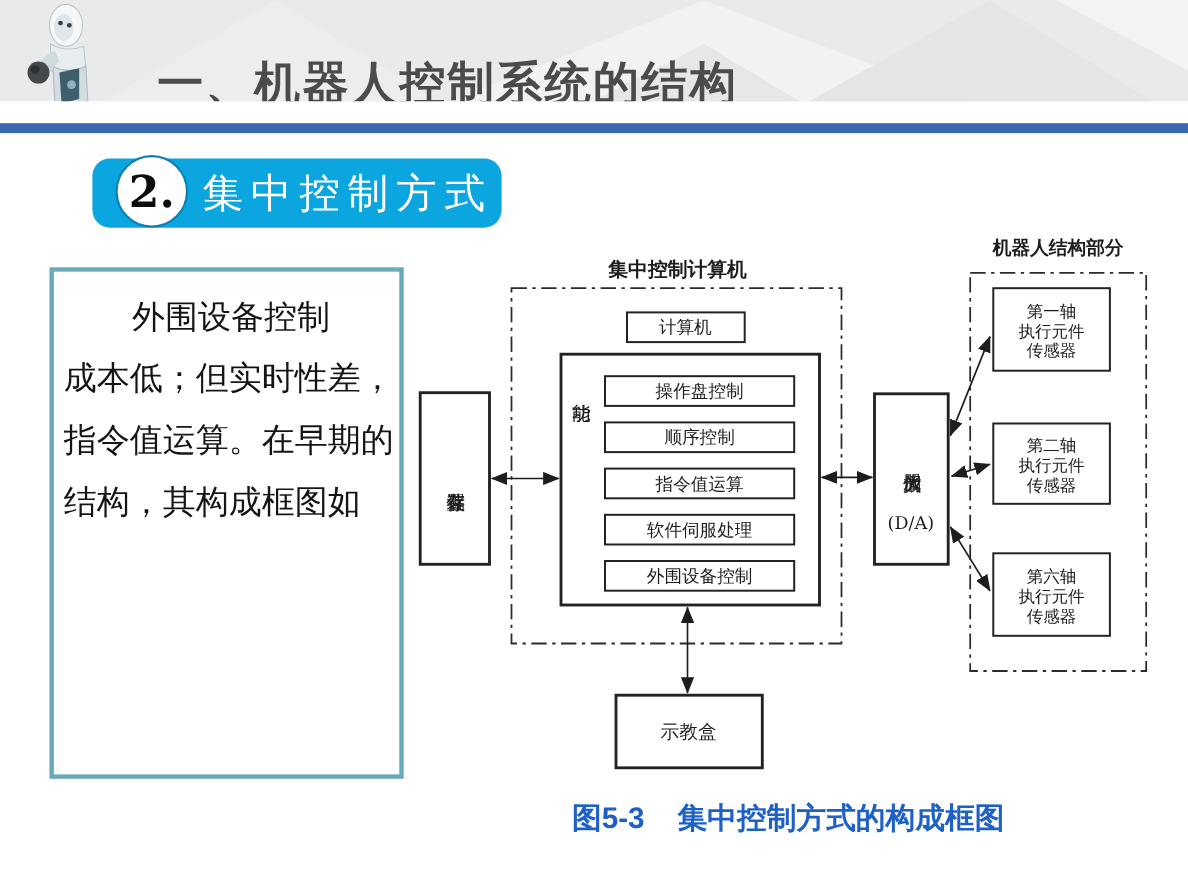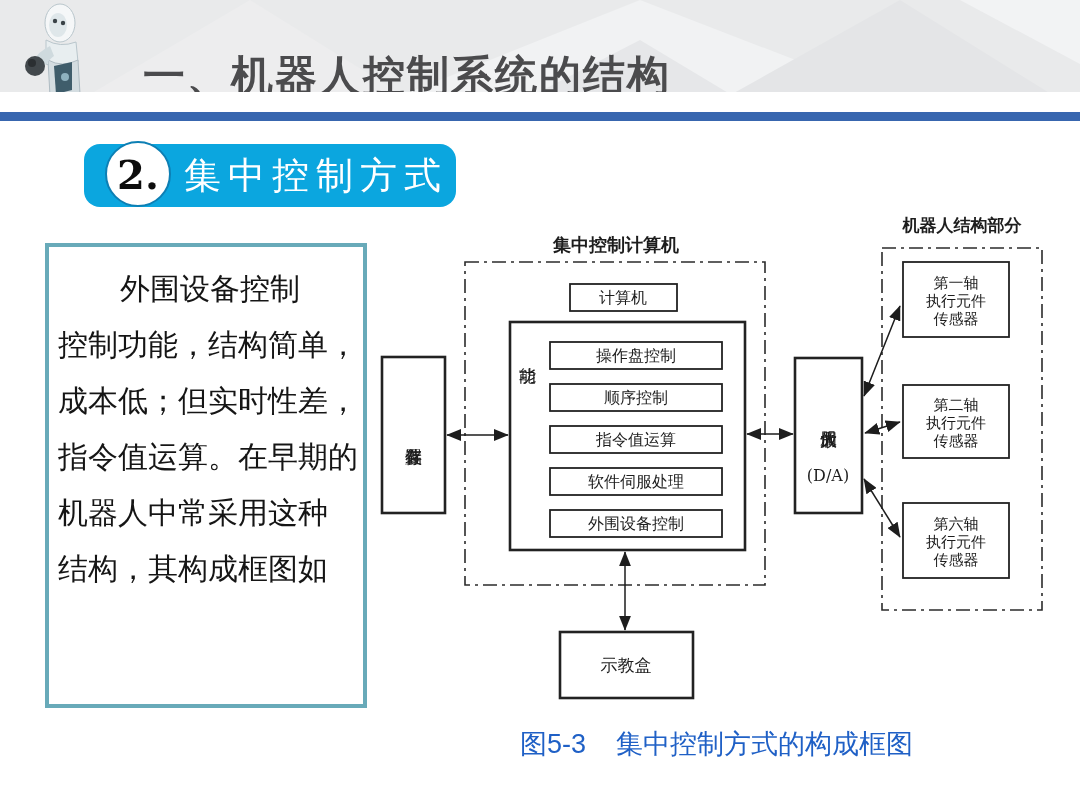--- a/index.html
+++ b/index.html
@@ -32,21 +32,21 @@
 
   
   #diagram{position:absolute;left:0;top:0}
   #diagram text{font-family:"DejaVu Serif","Liberation Serif",serif;fill:#1d1d1d}
   .frame-chain{fill:none;stroke:#2b2b2b;stroke-width:1.6;stroke-dasharray:14 5 3 5}
   .box-solid{fill:#ffffff;stroke:#222222;stroke-width:1.8}
   .box-thick{fill:#ffffff;stroke:#222222;stroke-width:2.6}
   .arrow{stroke:#1d1d1d;stroke-width:1.5;fill:none}
 
   
-  .caption{position:absolute;left:520px;top:726px;font-size:27px;font-weight:normal;color:#1f60c6;white-space:nowrap}
+  .caption{position:absolute;left:520px;top:726px;font-size:27px;font-weight:bold;color:#1f60c6;white-space:nowrap}
   .caption .num{margin-right:30px}
 </style>
 </head>
 <body>
 
 <div class="header">
   <svg class="header-pattern" width="1080" height="112">
     <polygon points="250,0 430,112 60,112" fill="#ededee"></polygon>
     <polygon points="640,0 930,112 360,112" fill="#f1f2f3"></polygon>
     <polygon points="900,0 1080,112 700,112" fill="#e4e5e7"></polygon>
@@ -75,24 +75,22 @@
 <div class="badge">
   <div class="badge-circle">
     <span>2.</span>
   </div>
   <div class="badge-label">集中控制方式</div>
 </div>
 
 <div class="panel">
   <div class="panel-text">
     <div class="panel-line indent">外围设备控制</div>
-    <div class="panel-line">控制功能，结构简单，</div>
     <div class="panel-line">成本低；但实时性差，</div>
     <div class="panel-line">指令值运算。在早期的</div>
-    <div class="panel-line">机器人中常采用这种</div>
     <div class="panel-line">结构，其构成框图如</div>
   </div>
 </div>
 
 <svg id="diagram" width="1080" height="810" viewBox="0 0 1080 810">
   <defs>
     <marker id="ah" viewBox="0 0 10 8" refX="9.5" refY="4" markerWidth="10" markerHeight="8" orient="auto-start-reverse">
       <path d="M0,0 L10,4 L0,8 Z" fill="#1d1d1d"></path>
     </marker>
   </defs>

